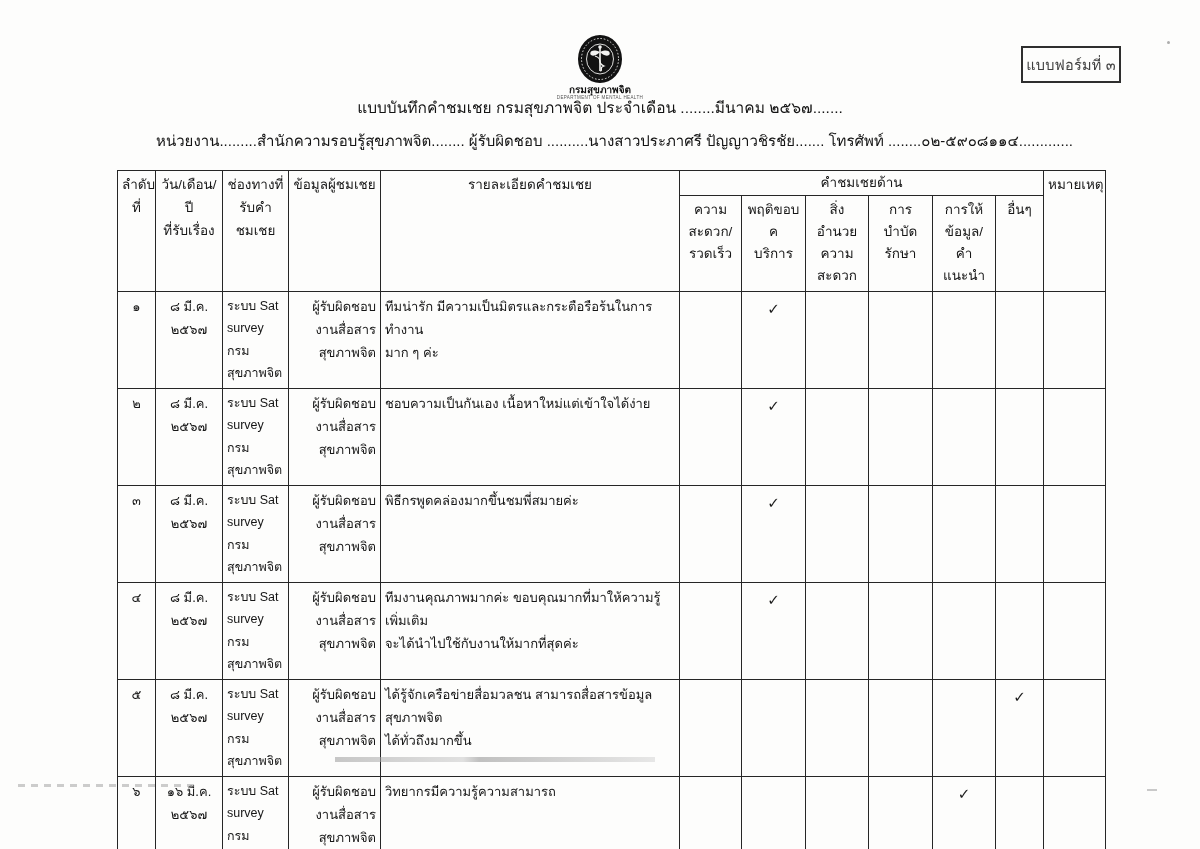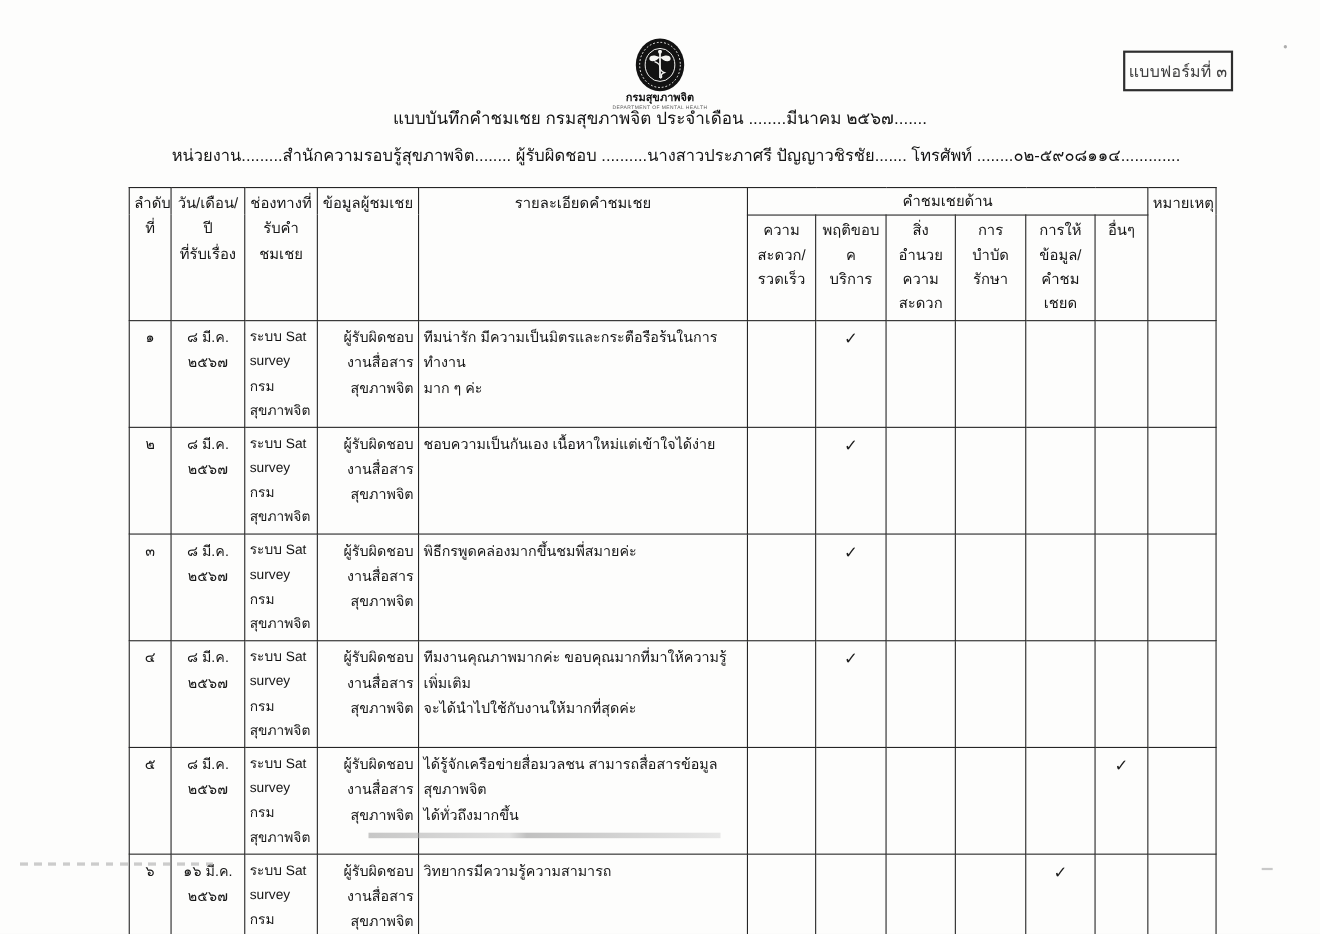--- a/index.html
+++ b/index.html
@@ -135,21 +135,21 @@
 รวดเร็ว</th>
         <th class="sub">พฤติขอบค
 บริการ</th>
         <th class="sub">สิ่งอำนวย
 ความ
 สะดวก</th>
         <th class="sub">การ
 บำบัดรักษา</th>
         <th class="sub">การให้
 ข้อมูล/
-คำชมเชยด</th>
+คำแนะนำ</th>
         <th class="sub">อื่นๆ</th>
       </tr>
     </thead>
     <tbody>
       <tr>
         <td class="c-no">๑</td>
         <td class="c-date">๘ มี.ค.
 ๒๕๖๗</td>
         <td class="c-channel">ระบบ Sat
 survey กรม

